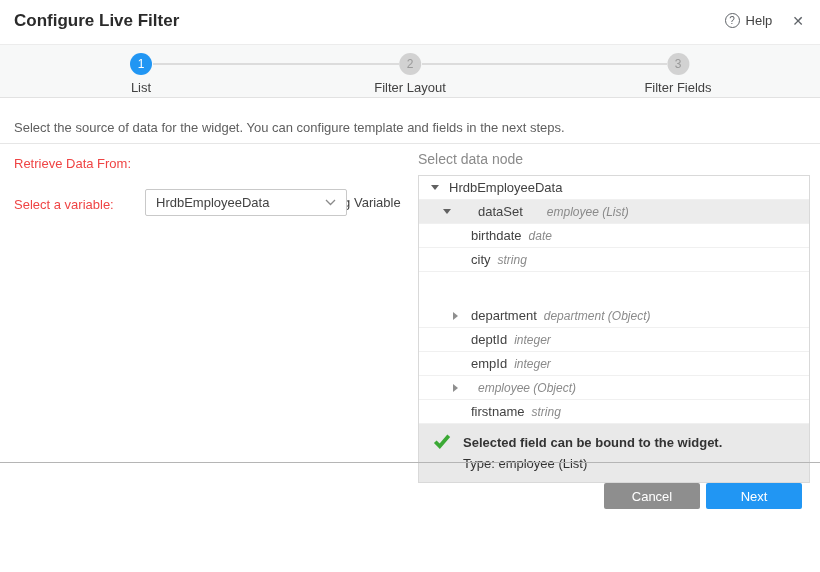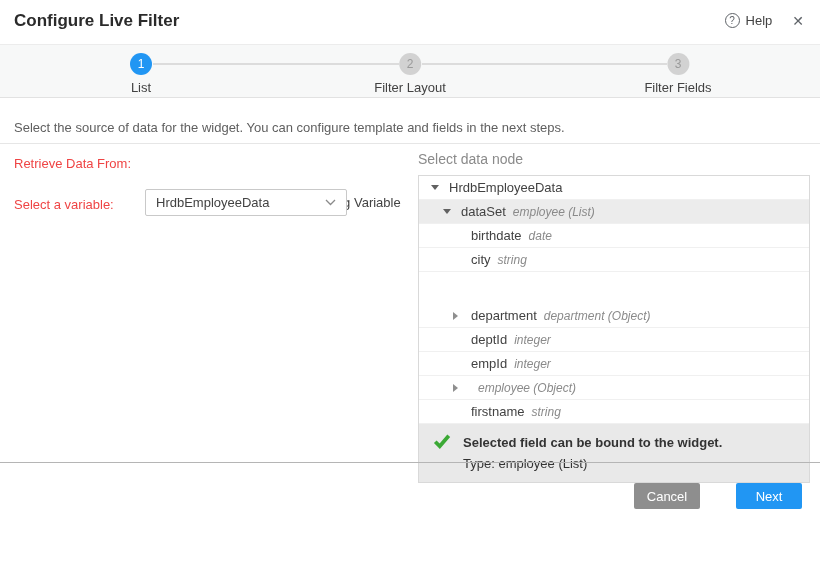--- a/index.html
+++ b/index.html
@@ -49,33 +49,33 @@
   .select{position:absolute;left:145px;top:189px;width:202px;height:27px;box-sizing:border-box;
           border:1px solid #c9c9c9;border-radius:2px;background:#fff;display:flex;align-items:center;
           justify-content:space-between;padding:0 10px;font-size:13px;color:#424242;cursor:pointer;}
 
   
   .panel-title{position:absolute;left:418px;top:151px;font-size:14px;color:#8a8a8a;}
   .tree-panel{position:absolute;left:418px;top:175px;width:392px;box-sizing:border-box;
               border:1px solid #d9d9d9;background:#fff;}
   .tree-row{height:23px;display:flex;align-items:center;border-bottom:1px solid #f0f0f0;
             font-size:13px;color:#424242;background:#fff;cursor:pointer;}
-  .tree-row.selected{background:#ececec;}
+  .tree-row.selected{background:#ececec;gap:17px;}
   .arrow-slot{width:18px;display:flex;justify-content:flex-start;flex:none;}
   .arr-down{width:0;height:0;border-left:4px solid transparent;border-right:4px solid transparent;
             border-top:5px solid #616161;}
   .arr-right{width:0;height:0;border-top:4px solid transparent;border-bottom:4px solid transparent;
              border-left:5px solid #8f8f8f;}
   .node-type{margin-left:7px;font-style:italic;font-size:12px;color:#8a8a8a;}
   .status{background:#e9e9e9;padding:8px 12px 8px 14px;display:flex;gap:12px;align-items:flex-start;}
   .status-lines{font-size:13px;color:#333;line-height:21px;}
   .status-line1{font-weight:700;text-align:center;}
 
   
-  .btn{position:absolute;top:483px;width:66px;height:26px;border:none;border-radius:2px;
+  .btn{position:absolute;top:483px;width:96px;height:26px;border:none;border-radius:2px;
        color:#fff;font-size:13px;font-family:"Liberation Sans",sans-serif;cursor:pointer;margin-left:24px;}
   .btn-cancel{right:120px;background:var(--cancel,#8E8E8E);}
   .btn-next{right:18px;background:var(--accent,#2196F3);}
 </style>
 </head>
 <body>
 
 <div class="dialog">
 
   <div class="header">

